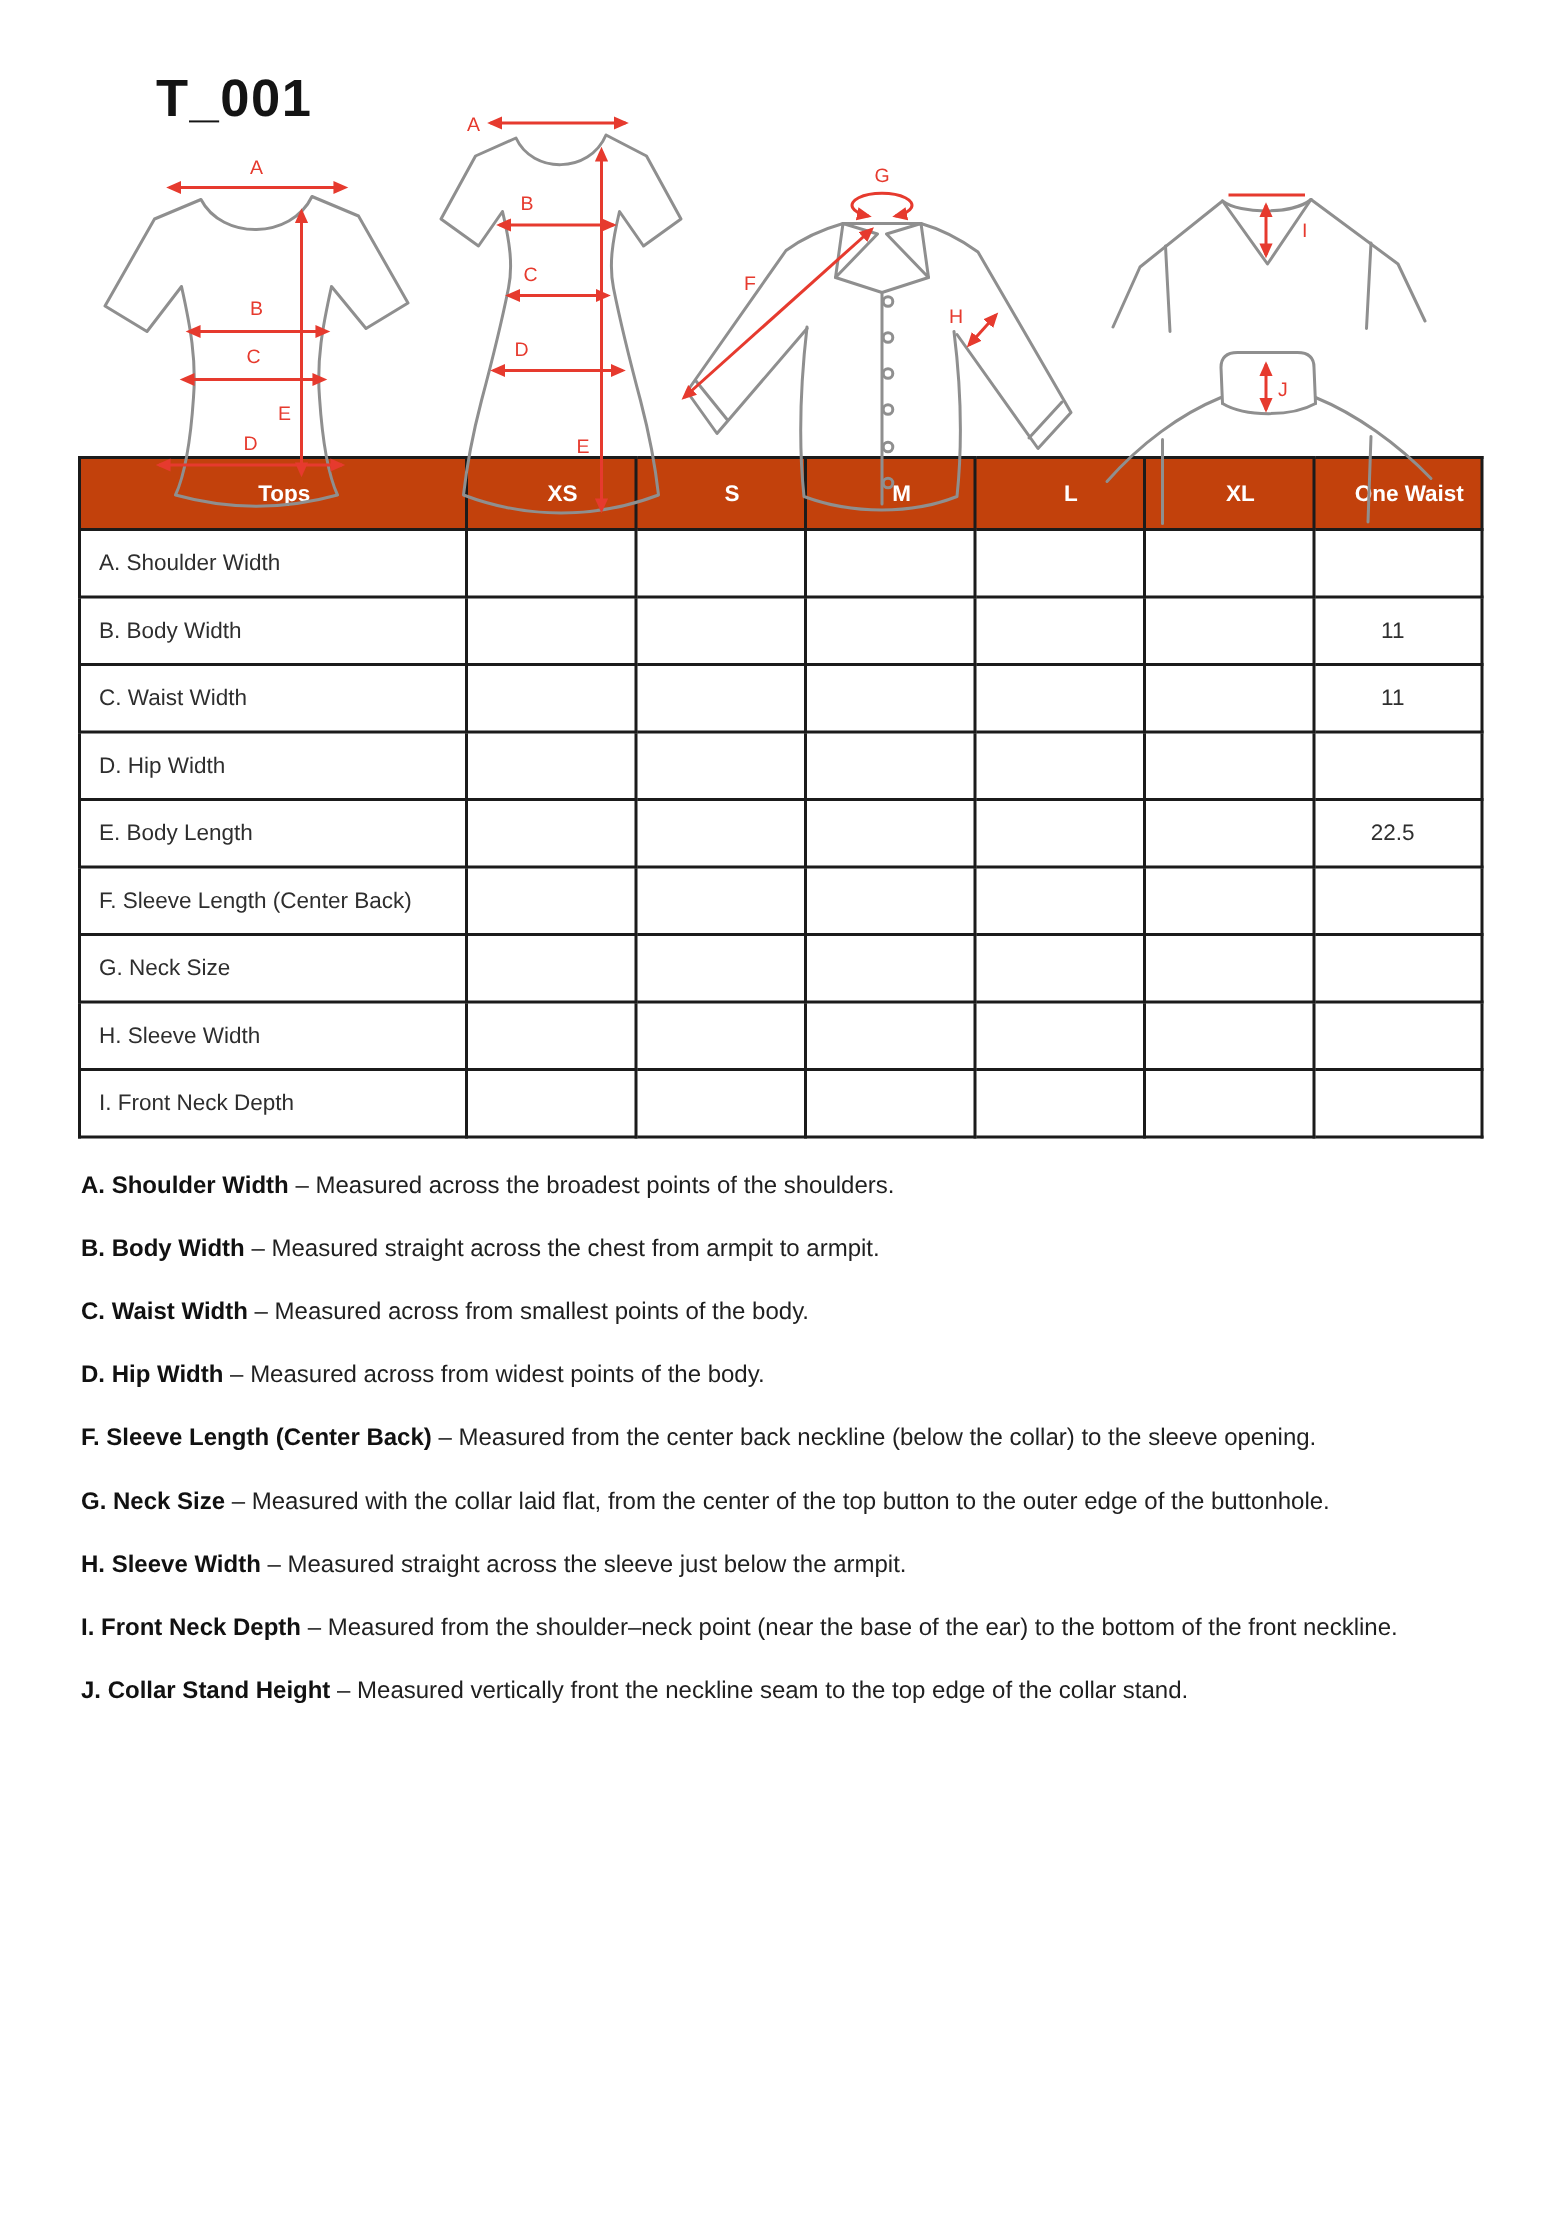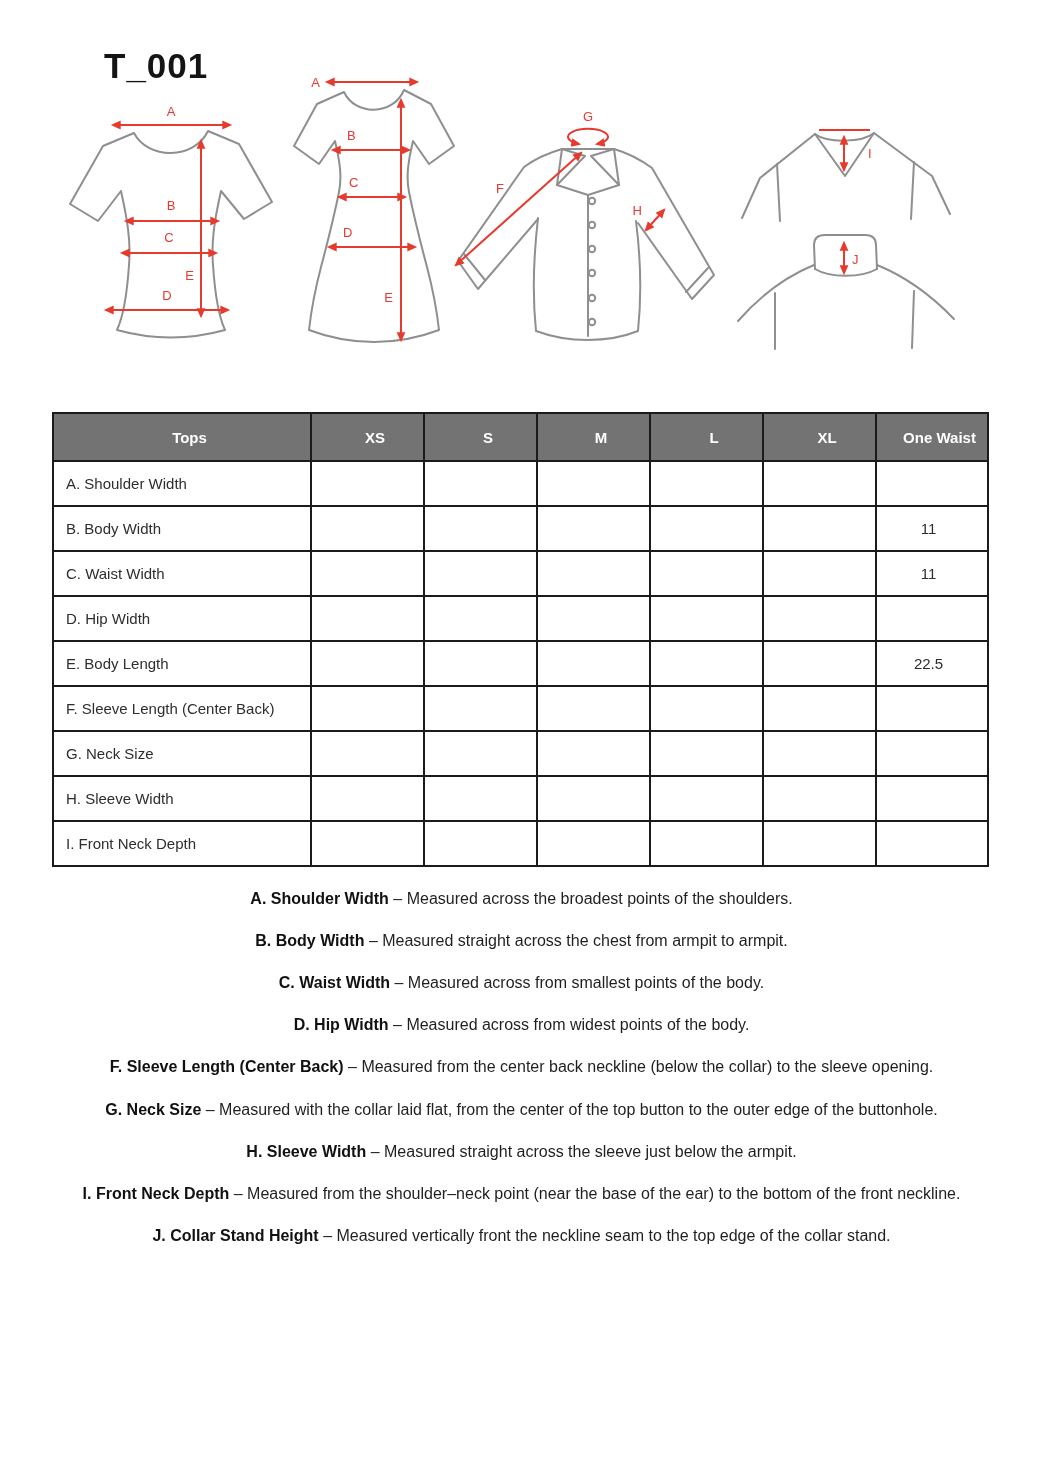--- a/index.html
+++ b/index.html
@@ -1,47 +1,47 @@
 <!DOCTYPE html>
 <html><head>
 <meta charset="utf-8">
 <style>
   html,body { margin:0; padding:0; }
   body {
     width:1040px; height:1480px; background:#ffffff;
     font-family:"Liberation Sans", sans-serif; color:#212121;
     position:relative; overflow:hidden;
   }
-  .hero { position:relative; height:412px; }
+  .hero { position:relative; height:304px; }
   .page-title {
     position:absolute; left:104px; top:46px; margin:0;
     font-size:35px; font-weight:700; letter-spacing:1px; color:#141414;
   }
   .svg-tshirt { position:absolute; left:58px;  top:103px; }
   .svg-dress  { position:absolute; left:287px; top:62px;  }
   .svg-shirt  { position:absolute; left:448px; top:103px; }
   .svg-neck   { position:absolute; left:722px; top:106px; }
 
   .garment { stroke:#8f8f8f; stroke-width:2; fill:none; stroke-linejoin:round; stroke-linecap:round; }
   .red-line { stroke:#e63a2e; stroke-width:2; fill:none; }
   .red-label { fill:#e63a2e; font-size:13px; font-weight:500; font-family:"Liberation Sans",sans-serif; }
 
   .size-table {
     border-collapse:collapse; table-layout:fixed;
     margin:0 0 0 52px; width:935px;
   }
   .size-table th, .size-table td {
     border:2px solid #1b1b1b; font-size:15px; box-sizing:border-box;
   }
-  .size-table thead th { background:#737373; color:#ffffff; font-weight:600; height:48px; text-align:center;padding-left:16px; }
+  .size-table thead th { background:#c2410c; color:#ffffff; font-weight:600; height:48px; text-align:center;padding-left:16px; }
   .size-table tbody th { font-weight:400; text-align:left; padding-left:12px; height:45px; color:#2e2e2e; }
   .size-table tbody td { text-align:center; padding-right:8px; color:#2e2e2e; }
 
   .definitions { width:935px; margin:21px 0 0 54px; }
-  .definitions p { margin:0 0 21px 0; font-size:16px; line-height:1.32; color:#1f1f1f;text-align:center; }
+  .definitions p { margin:0 0 21px 0; font-size:16px; line-height:1.32; color:#1f1f1f; }
   .definitions b { font-weight:700; color:#111111; }
 </style>
 </head>
 <body>
 
 <svg width="0" height="0" style="position:absolute" aria-hidden="true">
   <defs>
     <marker id="arrR" viewBox="0 0 10 10" refX="7" refY="5" markerWidth="5.5" markerHeight="5.5" orient="auto-start-reverse">
       <path d="M0,1 L9,5 L0,9 Z" fill="#e63a2e"></path>
     </marker>

